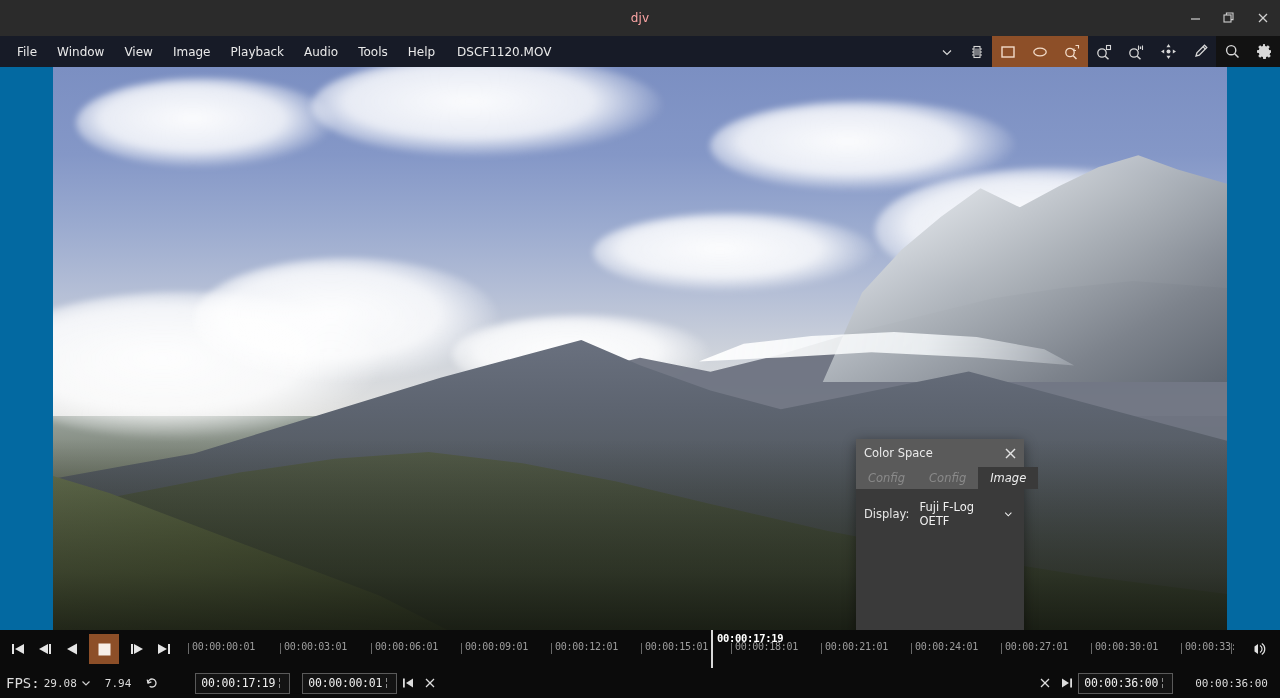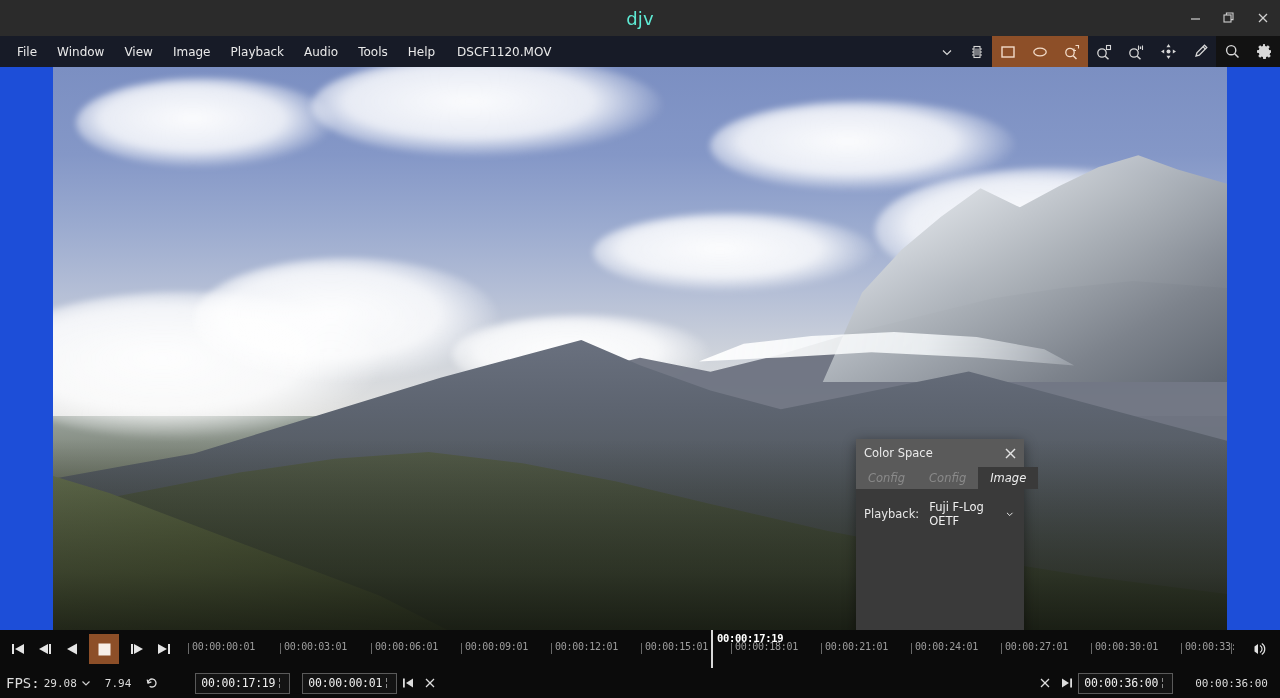--- a/index.html
+++ b/index.html
@@ -14,21 +14,21 @@
     background: #0a0a0a;
   }
 
   
   .titlebar {
     position: absolute; left: 0; top: 0; width: 1280px; height: 36px;
     background: #2b2b2b;
     display: flex; align-items: center; justify-content: center;
   }
   .titlebar .title {
-    font-size: 18px; color: #5eead4; letter-spacing: .2px;
+    font-size: 12px; color: #fca5a5; letter-spacing: .2px;
   }
   .winbtns {
     position: absolute; right: 0; top: 0; height: 36px;
     display: flex; align-items: center;
   }
   .winbtn {
     width: 34px; height: 36px; display: flex; align-items: center; justify-content: center;
     color: #cfcfcf;
   }
 
@@ -52,21 +52,21 @@
     color: #d7d7d7;
   }
   .tbtn.wide { width: 32px; }
   .tbtn.active { background: #8d4f28; color: #f3dcc9; }
   .tbtn.dark { background: #121212; }
   .tbtn svg { display: block; }
 
   
   .viewport {
     position: absolute; left: 0; top: 67px; width: 1280px; height: 563px;
-    background: #1d4ed8; overflow: hidden;
+    background: #0369a1; overflow: hidden;
   }
   .frame {
     position: absolute; left: 53px; top: 0px; width: 1174px; height: 563px;
     overflow: hidden;
     background: linear-gradient(to bottom, #7f93c4 0%, #8296c6 18%, #93a4cd 33%, #b9c2d8 46%, #cfd4dd 54%, #9aa39c 62%, #6a7162 74%, #545c4a 86%, #3d4636 100%);
   }
   
   .sky {
     position: absolute; left: 0; top: 0; width: 100%; height: 62%;
     background: linear-gradient(to bottom, #7b8fc2 0%, #8497c7 25%, #9aaacf 45%, #b5bfd6 65%, #d2d6dc 85%, #e2e2e0 100%);
@@ -374,21 +374,21 @@
           </svg>
         </div>
       </div>
       <div class="cs-tabs">
         <div class="cs-tab">Config</div>
         <div class="cs-tab">Config</div>
         <div class="cs-tab active">Image</div>
       </div>
       <div class="cs-body">
         <div class="cs-row">
-          <span class="cs-label">Playback:</span>
+          <span class="cs-label">Display:</span>
           <span class="cs-combo">
             <span>Fuji F-Log OETF</span>
             <svg width="12" height="12" viewBox="0 0 12 12">
                 <polyline points="2.5,4.5 6,8 9.5,4.5" fill="none" stroke="currentColor" stroke-width="1.2"></polyline>
               </svg>
           </span>
         </div>
       </div>
       <div class="cs-foot">
         <div class="cs-fbtn">+</div>

